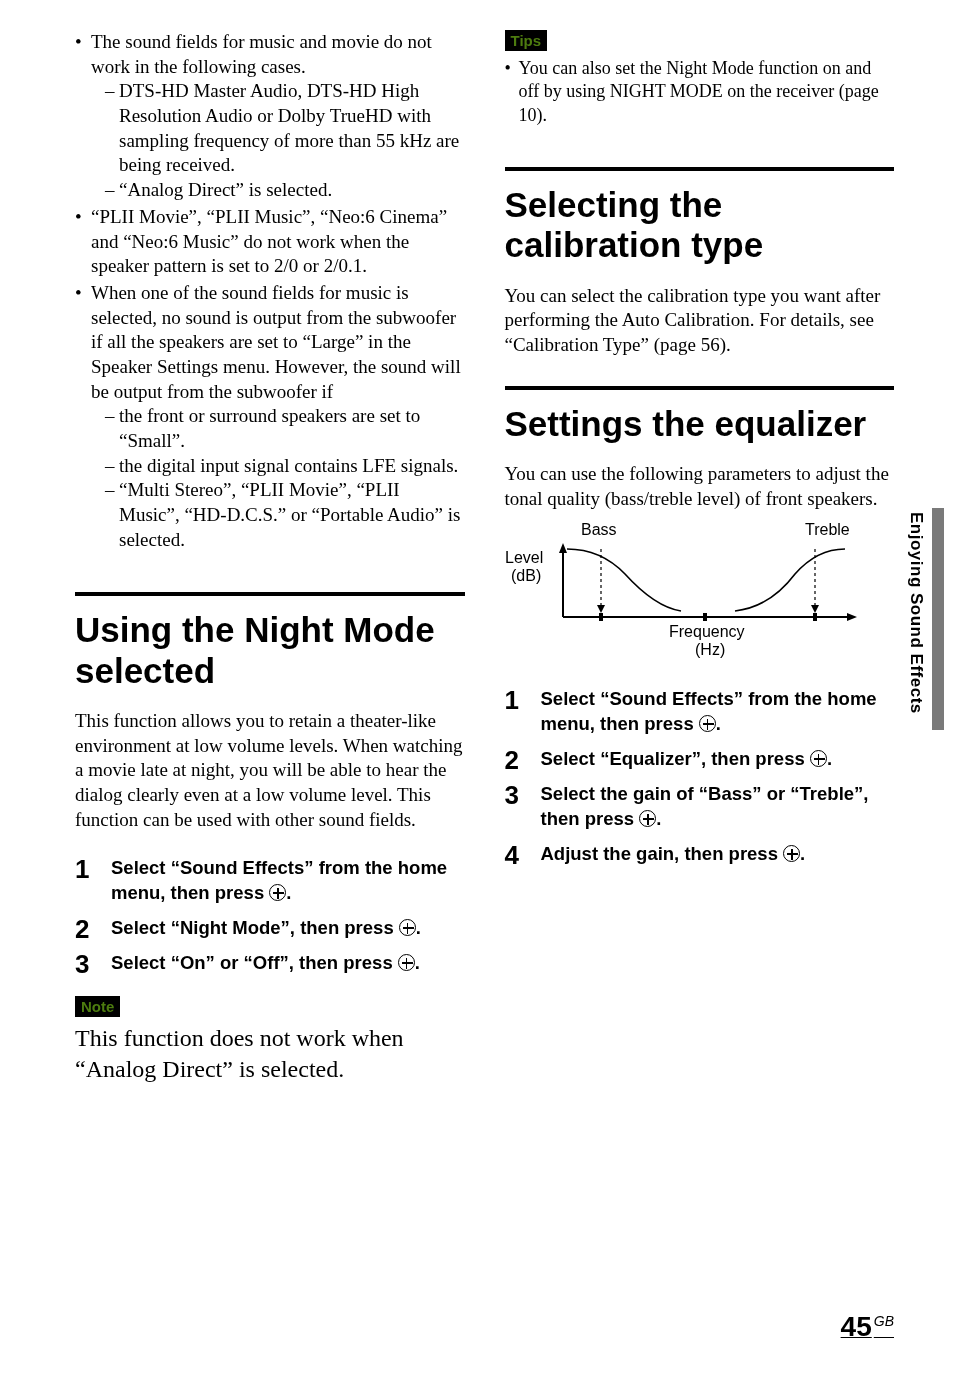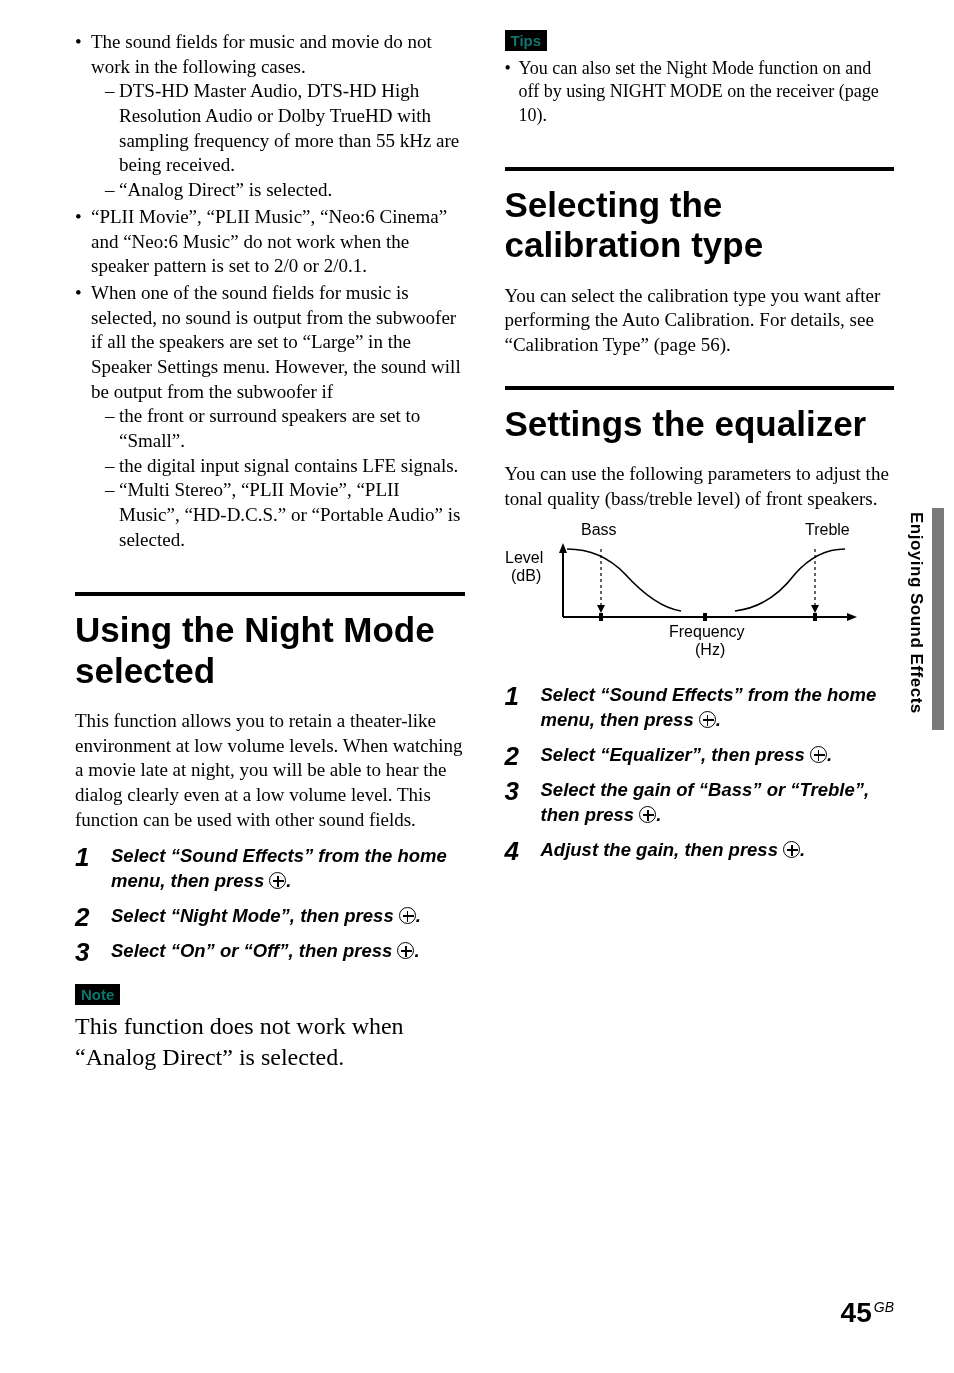--- a/index.html
+++ b/index.html
@@ -38,21 +38,21 @@
     font-weight: 900;
     font-size: 35px;
     line-height: 1.15;
     margin-bottom: 18px;
   }
   .body-text {
     font-size: 19px;
     line-height: 1.3;
     margin-bottom: 6px;
   }
-  .steps { list-style: none; counter-reset: step; margin-top: 12px; font-style: italic; }
+  .steps { list-style: none; counter-reset: step; margin-top: 24px; }
   .steps > li {
     font-family: Arial, Helvetica, sans-serif;
     font-weight: bold;
     font-size: 18.5px;
     line-height: 1.35;
     position: relative;
     padding-left: 36px;
     margin-bottom: 10px;
   }
   .steps > li::before {
@@ -76,21 +76,21 @@
   .enter-icon::before, .enter-icon::after {
     content: "";
     position: absolute;
     background: #000;
   }
   .enter-icon::before { left: 7px; top: 3px; width: 1.5px; height: 11px; }
   .enter-icon::after  { left: 3px; top: 7px; width: 11px; height: 1.5px; }
   .badge {
     display: inline-block;
     background: #000;
-    color: #0f766e;
+    color: #4d7c0f;
     font-family: Arial, Helvetica, sans-serif;
     font-weight: bold;
     font-size: 15px;
     padding: 2px 6px 2px 6px;
     margin-top: 10px;
     margin-bottom: 6px;
   }
   .tips-list { list-style: none; font-size: 18px; line-height: 1.3; }
   .tips-list > li { position: relative; padding-left: 14px; margin-bottom: 2px; }
   .tips-list > li::before { content: "•"; position: absolute; left: 0; top: 0; }
@@ -117,23 +117,24 @@
     font-size: 17px;
     writing-mode: vertical-rl;
     text-orientation: mixed;
     position: absolute;
     right: 0;
     top: 4px;
     letter-spacing: 0.5px;
   }
   .footer {
     position: absolute;
-    bottom: 44px;
+    bottom: 30px;
     right: 60px;
     font-family: Arial, Helvetica, sans-serif;
+    text-decoration: underline;
   }
   .footer .pnum { font-weight: 900; font-size: 28px; }
   .footer .lang { font-style: italic; font-size: 14px; vertical-align: 10px; margin-left: 2px; }
 </style>
 </head>
 <body>
 
 <div class="columns">
 
   <div class="col">

